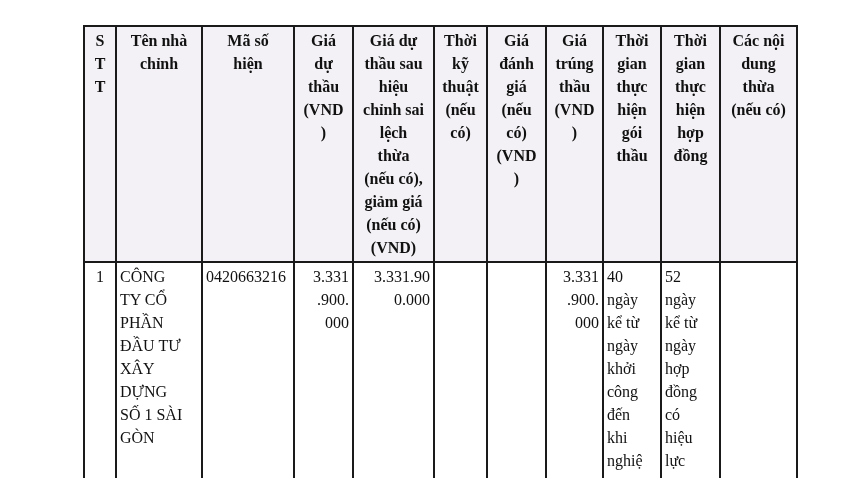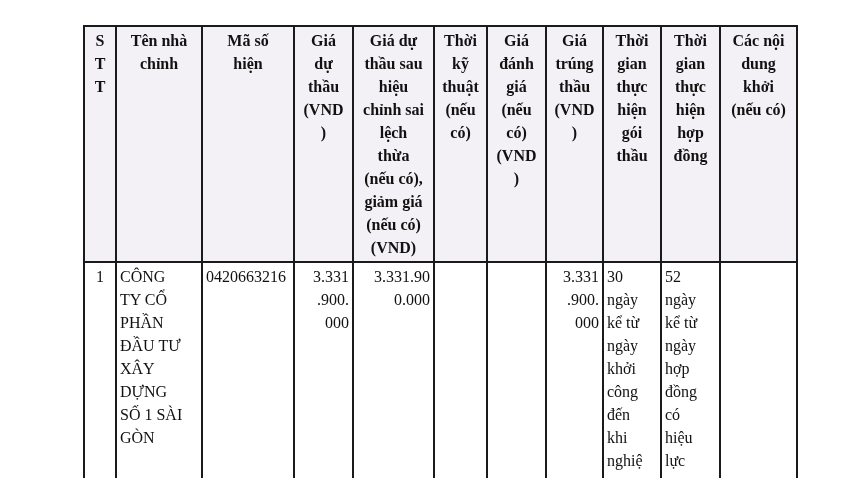--- a/index.html
+++ b/index.html
@@ -133,21 +133,21 @@
           <span class="cell-text">Thời
 gian
 thực
 hiện
 hợp
 đồng</span>
         </th>
       <th>
           <span class="cell-text">Các nội
 dung
-khởi
+thừa
 (nếu có)</span>
         </th>
     </tr>
   </thead>
   <tbody>
     <tr>
       <td class="c-center">
           <span class="cell-text">1</span>
         </td>
       <td class="c-justify">
@@ -177,21 +177,21 @@
         </td>
       <td>
           <span class="cell-text"></span>
         </td>
       <td class="c-right">
           <span class="cell-text">3.331
 .900.
 000</span>
         </td>
       <td class="c-left">
-          <span class="cell-text">30
+          <span class="cell-text">40
 ngày
 kể từ
 ngày
 khởi
 công
 đến
 khi
 nghiệ</span>
         </td>
       <td class="c-left">

